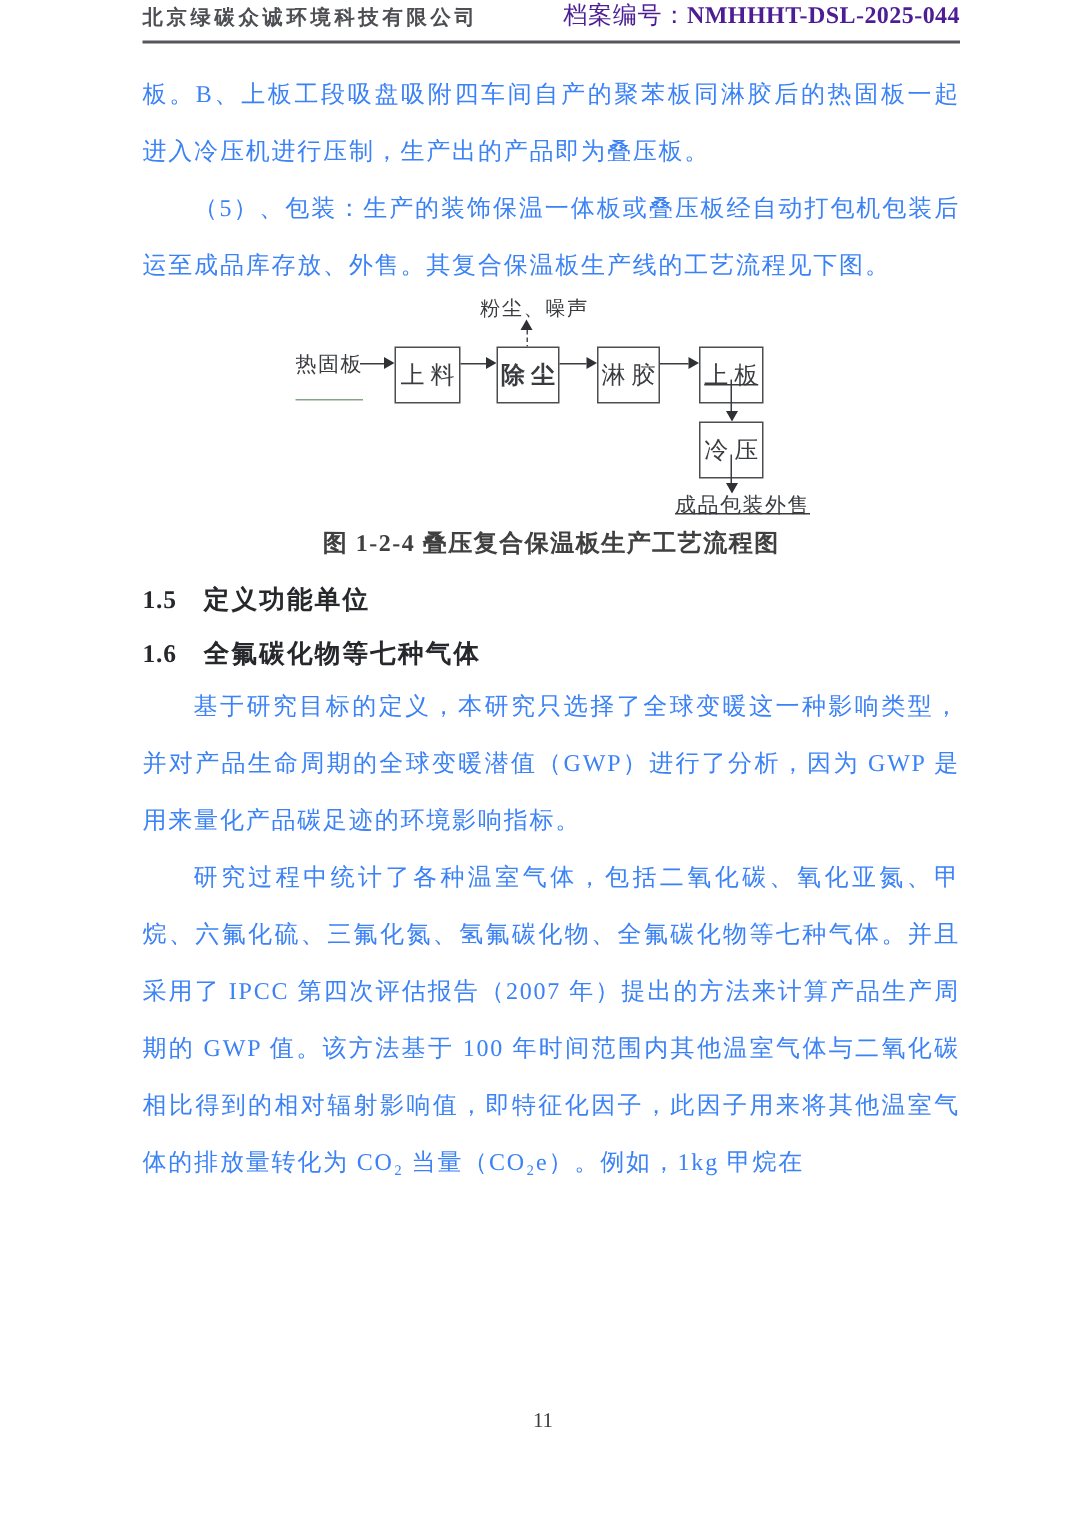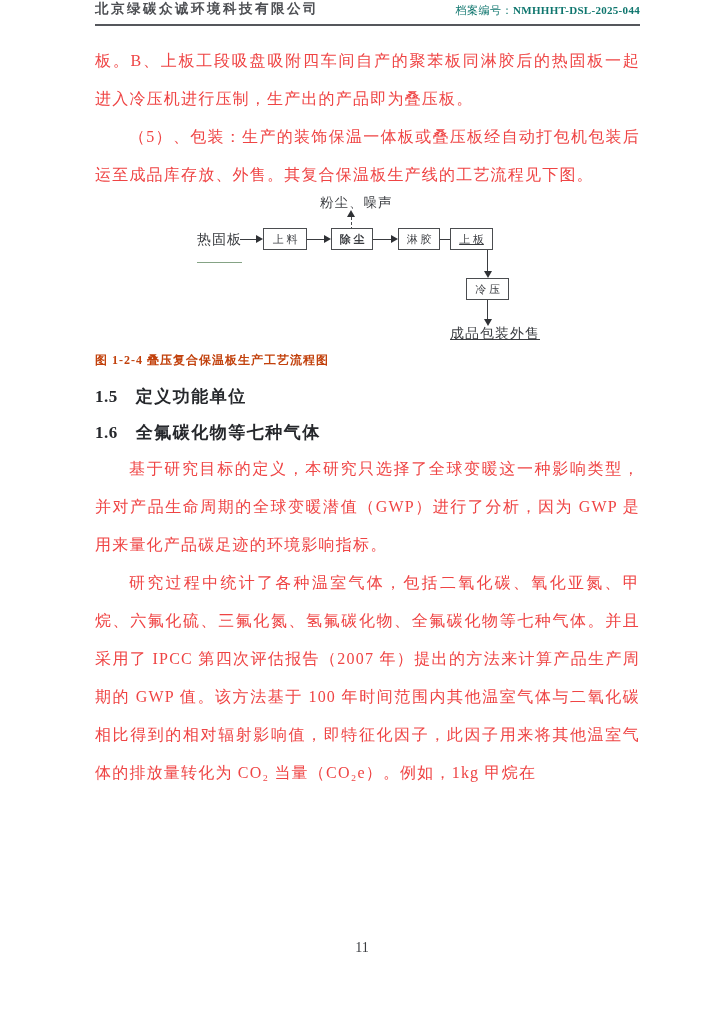--- a/index.html
+++ b/index.html
@@ -17,70 +17,71 @@
 
   
   .doc-header {
     display: flex;
     justify-content: space-between;
     align-items: flex-end;
     padding-bottom: 6px;
     border-bottom: 2px solid #55575c;
   }
   .company { font-size: 13.5px; letter-spacing: 2.5px; color: #4d4f53; font-weight: 600; }
-  .archive { font-size: 11px; color: #0f766e; letter-spacing: 0.5px; }
+  .archive { font-size: 16px; color: #4c1d95; letter-spacing: 0.5px; }
   .archive .num { font-weight: 700; letter-spacing: 0.3px; }
 
   
   .para {
     font-size: 16px;
     line-height: 38px;
     text-align: justify;
     letter-spacing: 1.2px;
-    color: #ef4444;
+    color: #3b82f6;
   }
   .p1 { margin-top: 16px; }
   .indent { text-indent: 34px; }
   .p2 { margin-top: 0; }
 
   
   .flowchart {
     position: relative;
     height: 152px;
     margin-top: 0;
     width: 100%;
   }
   .fc-label { position: absolute; font-size: 13.5px; color: #3a3c40; letter-spacing: 1px; white-space: nowrap; }
   .fc-box {
     position: absolute;
-    height: 22px;
+    height: 38px;
     border: 1px solid #4b4d50;
     background: #ffffff;
-    font-size: 11px;
+    font-size: 16px;
     color: #3a3c40;
     display: flex;
     align-items: center;
     justify-content: center;
     white-space: nowrap;
   }
   .hline { position: absolute; height: 1px; background: #3a3c40; }
   .vline { position: absolute; width: 1px; background: #3a3c40; }
   .dashline { position: absolute; width: 0; border-left: 1px dashed #4b4d50; }
   .head-right { position: absolute; width: 0; height: 0; border-top: 4px solid transparent; border-bottom: 4px solid transparent; border-left: 7px solid #2f3135; }
   .head-down  { position: absolute; width: 0; height: 0; border-left: 4px solid transparent; border-right: 4px solid transparent; border-top: 7px solid #2f3135; }
   .head-up    { position: absolute; width: 0; height: 0; border-left: 4px solid transparent; border-right: 4px solid transparent; border-bottom: 7px solid #2f3135; }
   .src-underline { border-bottom: 1.5px solid #85a385; padding-bottom: 15px; }
 
   
   .fig-caption {
     margin-top: 2px;
+    text-align: center;
     font-weight: 700;
-    font-size: 12px;
+    font-size: 16px;
     letter-spacing: 1px;
-    color: #c2410c;
+    color: #404040;
     line-height: 24px;
   }
   .sec-heading {
     margin-top: 12px;
     font-size: 17px;
     font-weight: 700;
     color: #26282c;
     letter-spacing: 1.5px;
     line-height: 26px;
   }
@@ -132,21 +133,21 @@
       <span class="head-right" style="left:229px; top:41px;"></span>
 
       <div class="fc-box" style="left:236px; top:34px; width:42px;font-weight:bold;">除 尘</div>
       <span class="hline" style="left:278px; top:45px; width:18px;"></span>
       <span class="head-right" style="left:296px; top:41px;"></span>
 
       <div class="fc-box" style="left:303px; top:34px; width:42px;">淋 胶</div>
       <span class="hline" style="left:345px; top:45px; width:19px;"></span>
       <span class="head-right" style="left:364px; top:41px;"></span>
 
-      <div class="fc-box" style="left:355px; top:34px; width:43px;text-decoration:underline;">上 板</div>
+      <div class="fc-box" style="left:371px; top:34px; width:43px;text-decoration:underline;">上 板</div>
 
       <span class="vline" style="left:392px; top:56px; height:21px;"></span>
       <span class="head-down" style="left:389px; top:77px;"></span>
       <div class="fc-box" style="left:371px; top:84px; width:43px;">冷 压</div>
 
       <span class="vline" style="left:392px; top:106px; height:19px;"></span>
       <span class="head-down" style="left:389px; top:125px;"></span>
       <span class="fc-label" style="left:355px; top:131px; font-size:14px;text-decoration:underline;">成品包装外售</span>
     </div>
 

